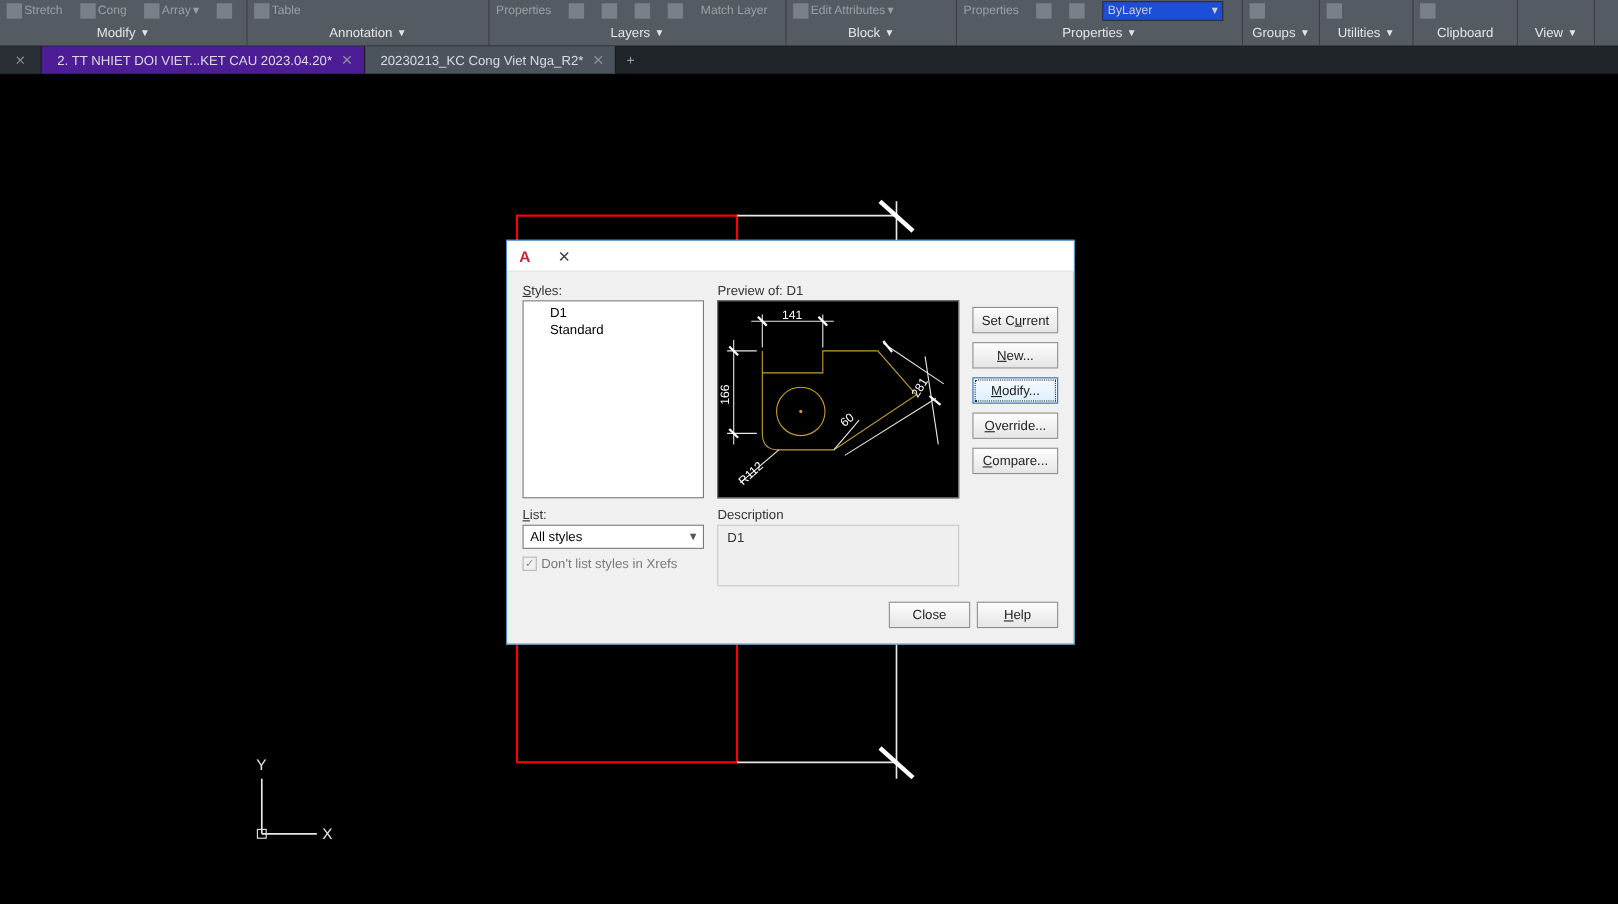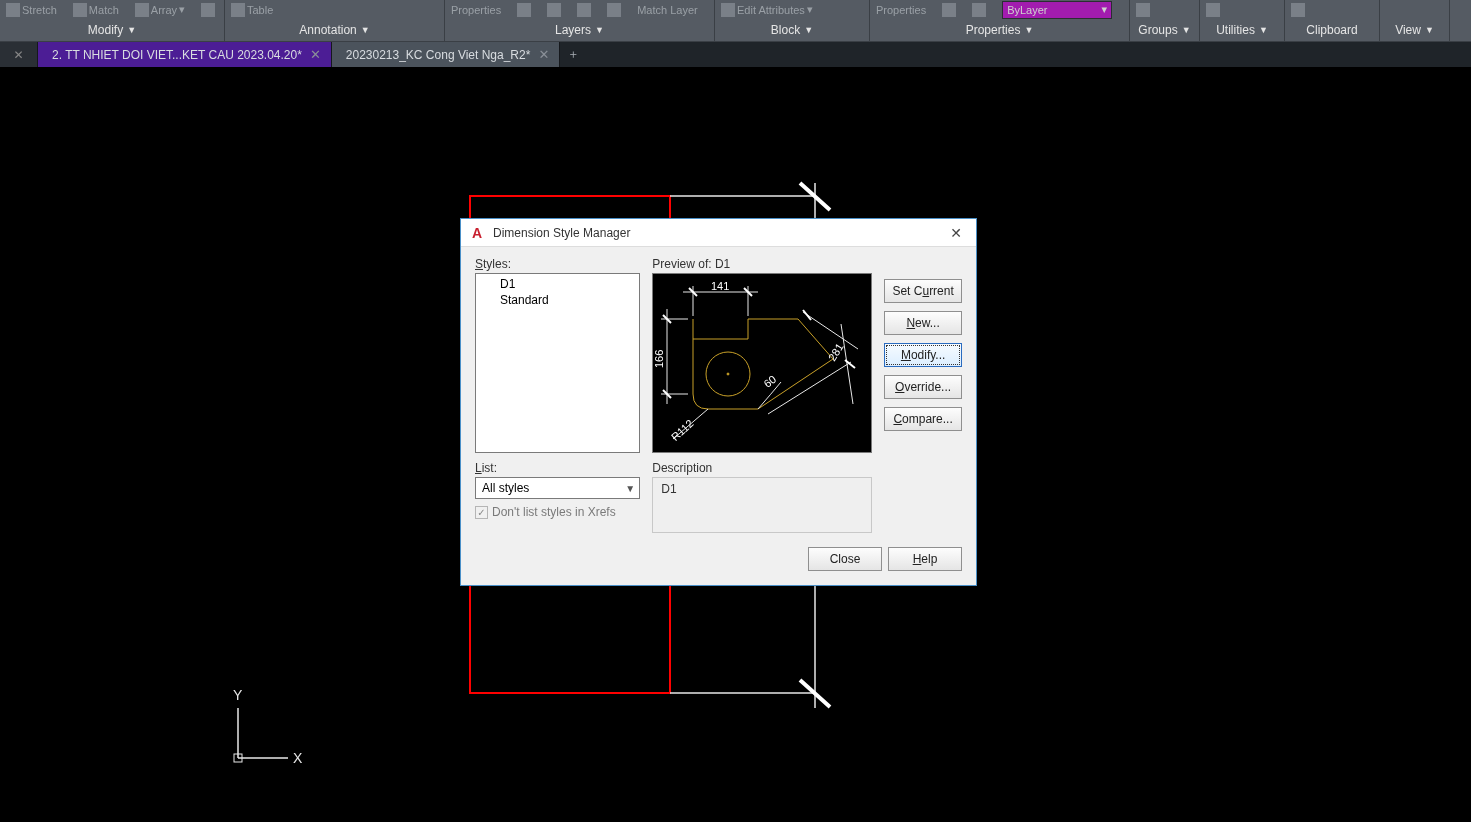--- a/index.html
+++ b/index.html
@@ -51,21 +51,21 @@
     .panel-modify { width: 225px; }
     .panel-annotation { width: 220px; }
     .panel-layers { width: 270px; }
     .panel-block { width: 155px; }
     .panel-properties { width: 260px; }
     .panel-groups { width: 70px; }
     .panel-utilities { width: 85px; }
     .panel-clipboard { width: 95px; }
     .panel-view { width: 70px; }
     .bylayer-sel {
-      background: #a21caf;
+      background: #1d4ed8;
       color: #d0d0d0;
       border: 1px solid #2a2e33;
       height: 18px;
       width: 110px;
       padding: 0 4px;
       font-size: 11px;
       display: flex;
       align-items: center;
       justify-content: space-between;
     }
@@ -192,21 +192,21 @@
 
 <div class="ribbon">
   <div class="ribbon-panel panel-modify">
     <div class="ribbon-top">
       <span class="item">
           <span class="ico"></span>
           <span>Stretch</span>
         </span>
       <span class="item">
           <span class="ico"></span>
-          <span>Match</span>
+          <span>Cong</span>
         </span>
       <span class="item"><span class="ico"></span><span>Array</span> ▾</span>
       <span class="item">
           <span class="ico"></span>
         </span>
     </div>
     <div class="ribbon-bottom">
         <span>Modify</span>
         <span class="caret">▼</span>
       </div>
@@ -352,21 +352,20 @@
     <line x1="10" y1="78" x2="10" y2="28"></line>
     <rect x="6" y="74" width="8" height="8" fill="none" stroke="#e8e8e8"></rect>
     <text x="65" y="83">X</text>
     <text x="5" y="20">Y</text>
   </svg>
 </div>
 
 <div class="dialog">
   <div class="titlebar">
     <span class="a-logo">A</span>
-    <span class="title">Dimension Style Manager</span>
     <span class="close-x">✕</span>
   </div>
   <div class="dlg-body">
     <div class="row">
       <div class="col-left">
         <div class="lbl"><span class="ul">S</span>tyles:</div>
         <div class="list-box">
           <div class="list-item">D1</div>
           <div class="list-item">Standard</div>
         </div>

